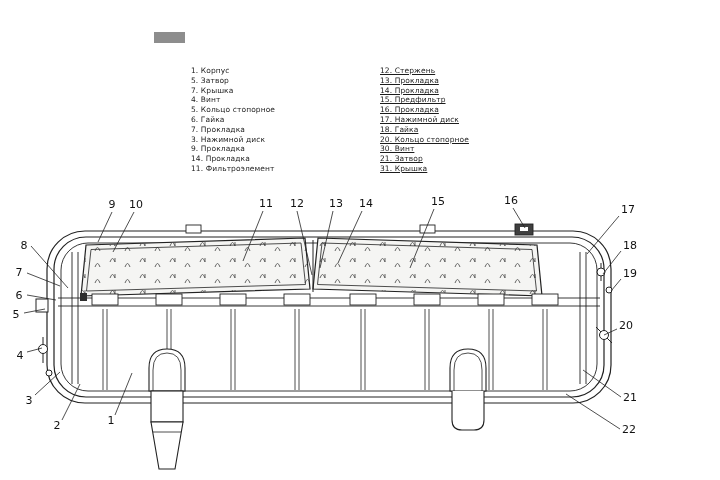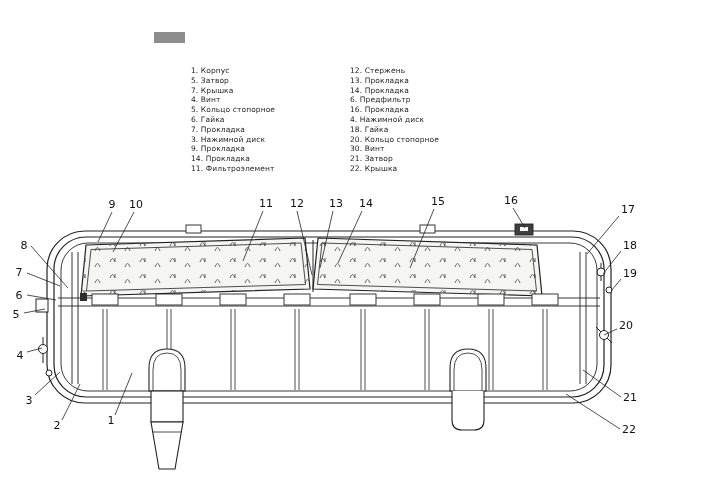--- a/index.html
+++ b/index.html
@@ -28,21 +28,21 @@
   .legend {
     position: absolute;
     top: 34px;
     font-size: 7.5px;
     line-height: 9.8px;
     letter-spacing: 0.1px;
     color: #1c1c1c;
     white-space: nowrap;
   }
   .legend-left  { left: 191px; }
-  .legend-right { left: 350px; }
+  .legend-right { left: 380px; text-decoration: underline; }
   svg.drawing {
     position: absolute;
     left: 0;
     top: 0;
   }
   text.callout {
     font-family: "DejaVu Sans", sans-serif;
     font-size: 11px;
     fill: #111111;
   }
@@ -65,28 +65,28 @@
     <div class="legend-item">3. Нажимной диск</div>
     <div class="legend-item">9. Прокладка</div>
     <div class="legend-item">14. Прокладка</div>
     <div class="legend-item">11. Фильтроэлемент</div>
   </div>
 
   <div class="legend legend-right">
     <div class="legend-item">12. Стержень</div>
     <div class="legend-item">13. Прокладка</div>
     <div class="legend-item">14. Прокладка</div>
-    <div class="legend-item">6. Предфильтр</div>
+    <div class="legend-item">15. Предфильтр</div>
     <div class="legend-item">16. Прокладка</div>
-    <div class="legend-item">4. Нажимной диск</div>
+    <div class="legend-item">17. Нажимной диск</div>
     <div class="legend-item">18. Гайка</div>
     <div class="legend-item">20. Кольцо стопорное</div>
     <div class="legend-item">30. Винт</div>
     <div class="legend-item">21. Затвор</div>
-    <div class="legend-item">22. Крышка</div>
+    <div class="legend-item">31. Крышка</div>
   </div>
 
   <svg class="drawing" width="720" height="480" viewBox="0 0 720 480">
 
     <defs>
       <pattern id="hm" width="30" height="16" patternUnits="userSpaceOnUse">
         <path d="M5 11 q2.5 -7 5 0" fill="none" stroke="#555" stroke-width="0.9"></path>
         <path d="M20 6 q2.5 -7 5 0 M25 6 v-4" fill="none" stroke="#555" stroke-width="0.9"></path>
       </pattern>
     </defs>

